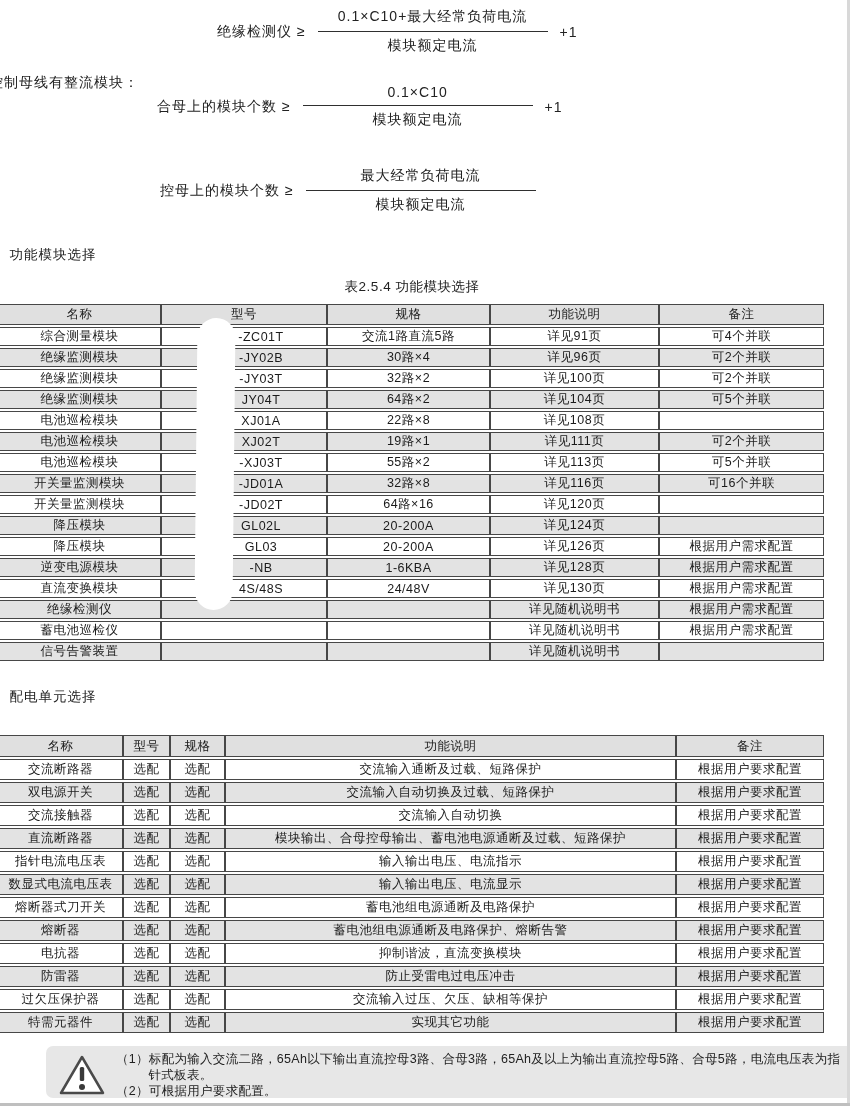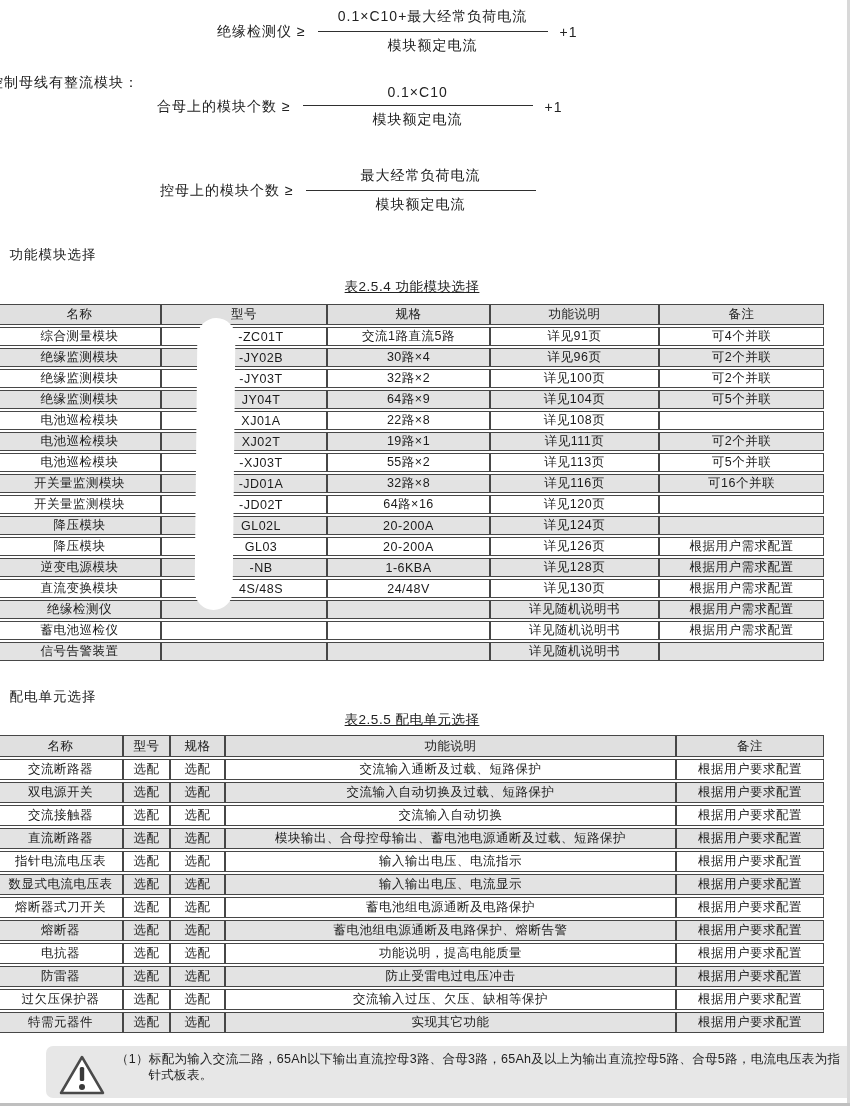--- a/index.html
+++ b/index.html
@@ -9,21 +9,21 @@
   
   .formula{position:absolute;display:flex;align-items:center;gap:12px;font-size:14px;color:#222;letter-spacing:1px;}
   .frac{display:flex;flex-direction:column;align-items:center;justify-content:center;}
   .frac .num{padding:0 10px 5px;white-space:nowrap;}
   .frac .den{align-self:stretch;text-align:center;border-top:1.5px solid #2f2f2f;padding:5px 10px 0;white-space:nowrap;}
   .f-w{min-width:230px;}
   .intro-line{position:absolute;font-size:14px;letter-spacing:1px;color:#222;white-space:nowrap;}
 
   
   .sec-heading{position:absolute;font-size:13.5px;letter-spacing:1px;color:#222;white-space:nowrap;}
-  .tbl-title{position:absolute;width:824px;text-align:center;font-size:13.5px;color:#222;letter-spacing:0.5px;text-decoration:underline;}
+  .tbl-title{position:absolute;width:824px;text-align:center;font-size:13.5px;color:#222;letter-spacing:0.5px;}
 
   
   table.doc{position:absolute;left:-2px;border-collapse:separate;border-spacing:0 2px;table-layout:fixed;font-size:12.5px;color:#1b1b1b;}
   table.doc th,table.doc td{border:1px solid #474747;text-align:center;vertical-align:middle;padding:0 2px;overflow:hidden;white-space:nowrap;font-weight:normal;letter-spacing:0.5px;}
   table.doc th{background:#e0e0e0;}
   #t1{top:302px;width:826px;}
   #t1 th{height:19px;}
   #t1 td{height:17px;}
   #t1 tbody tr:nth-child(even) td{background:#e3e3e3;}
   #t1 td:nth-child(2){padding-left:36px;}
@@ -117,21 +117,21 @@
         <tr>
           <td>绝缘监测模块</td>
           <td>-JY03T</td>
           <td>32路×2</td>
           <td>详见100页</td>
           <td>可2个并联</td>
         </tr>
         <tr>
           <td>绝缘监测模块</td>
           <td>JY04T</td>
-          <td>64路×9</td>
+          <td>64路×2</td>
           <td>详见104页</td>
           <td>可5个并联</td>
         </tr>
         <tr>
           <td>电池巡检模块</td>
           <td>XJ01A</td>
           <td>22路×8</td>
           <td>详见108页</td>
           <td></td>
         </tr>
@@ -211,21 +211,20 @@
           <td></td>
           <td>详见随机说明书</td>
           <td></td>
         </tr>
       </tbody>
   </table>
 
   <div class="redaction"></div>
 
   <div class="sec-heading" style="left:-5px;top:688px;">）配电单元选择</div>
-  <div class="tbl-title" style="left:0;top:711px;">表2.5.5 配电单元选择</div>
 
   <table class="doc" id="t2">
     <colgroup>
       <col style="width:125px">
         <col style="width:47px">
         <col style="width:55px">
         <col style="width:451px">
         <col style="width:148px">
     </colgroup>
     <thead>
@@ -291,21 +290,21 @@
           <td>熔断器</td>
           <td>选配</td>
           <td>选配</td>
           <td>蓄电池组电源通断及电路保护、熔断告警</td>
           <td>根据用户要求配置</td>
         </tr>
         <tr>
           <td>电抗器</td>
           <td>选配</td>
           <td>选配</td>
-          <td>功能说明，提高电能质量</td>
+          <td>抑制谐波，直流变换模块</td>
           <td>根据用户要求配置</td>
         </tr>
         <tr>
           <td>防雷器</td>
           <td>选配</td>
           <td>选配</td>
           <td>防止受雷电过电压冲击</td>
           <td>根据用户要求配置</td>
         </tr>
         <tr>
@@ -326,18 +325,19 @@
   </table>
 
   <div class="note-box">
     <svg class="warn-icon" viewBox="0 0 48 42">
       <polygon points="24,3 45,39 3,39" fill="#ffffff" stroke="#4a4a4a" stroke-width="2.5" stroke-linejoin="round"></polygon>
       <rect x="21.8" y="13" width="4.4" height="14" rx="1.5" fill="#3a3a3a"></rect>
       <circle cx="24" cy="33" r="3" fill="#3a3a3a"></circle>
     </svg>
     <div class="note-text">
       <div class="note-item">（1）标配为输入交流二路，65Ah以下输出直流控母3路、合母3路，65Ah及以上为输出直流控母5路、合母5路，电流电压表为指针式板表。</div>
+      <div class="note-item">（2）可根据用户要求配置。</div>
     </div>
   </div>
 
   <div class="edge-right"></div>
   <div class="edge-bottom"></div>
 </div>
 
 </body></html>

